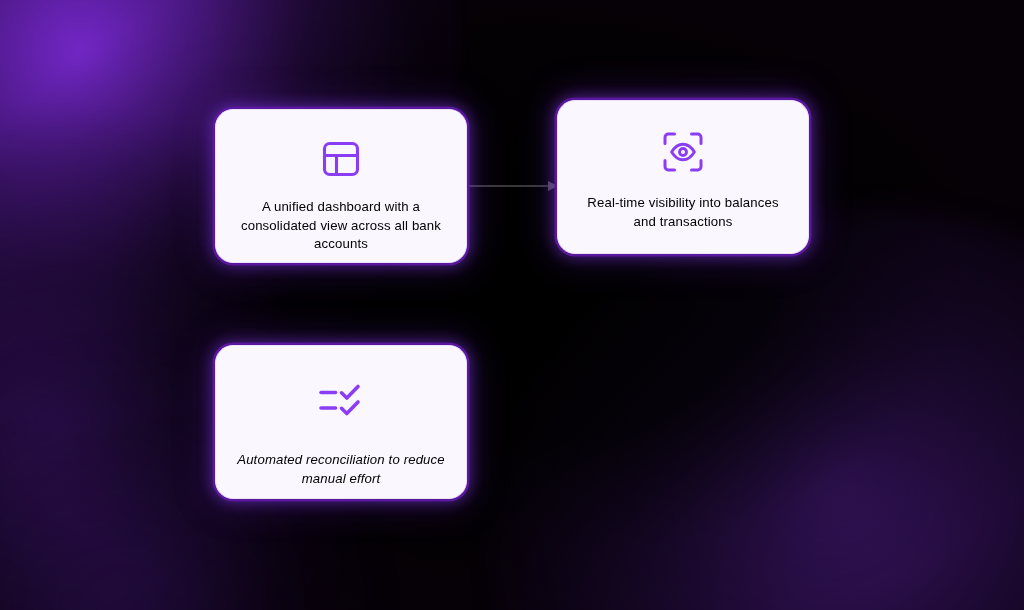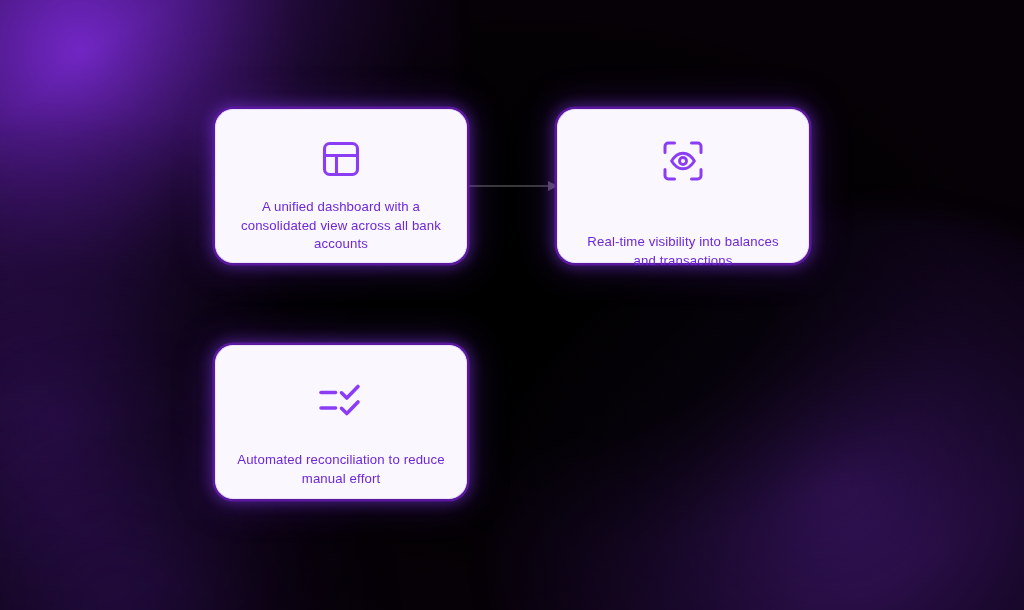--- a/index.html
+++ b/index.html
@@ -109,47 +109,47 @@
       0 0 14px 4px rgba(139,61,250,0.42),
       0 0 34px 10px rgba(112,40,205,0.22);
     display:flex;
     flex-direction:column;
     align-items:center;
     justify-content:flex-start;
     padding:26px 17px 16px 17px;
   }
 
   #card-0 { left:215px; top:109px; }
-  #card-1 { left:557px; top:109px;gap:30px; }
+  #card-1 { left:557px; top:100px; }
   #card-2 { left:215px; top:345px; }
   #card-3 { left:557px; top:345px; }
 
   .card-icon {
     width:46px;
     height:46px;
     display:flex;
     align-items:center;
     justify-content:center;
     flex:0 0 auto;
   }
 
   .card-icon svg { display:block; }
 
   .card-text {
     margin-top:16px;
     font-size:13.2px;
     line-height:18.6px;
     letter-spacing:0.01em;
-    color:#6d28d9;
+    color:#000000;
     text-align:center;
     width:100%;
   }
 
   #card-1 .card-text { margin-top:19px; }
-  #card-2 .card-text { margin-top:27px; }
+  #card-2 .card-text { margin-top:27px;font-style:italic; }
   #card-3 .card-text { margin-top:25px; }
 
   #card-1 .card-icon { margin-top:2px; }
   #card-2 .card-icon { margin-top:6px; }
   #card-3 .card-icon { margin-top:4px; }
 
   
   .connector {
     position:absolute;
     left:468px;

